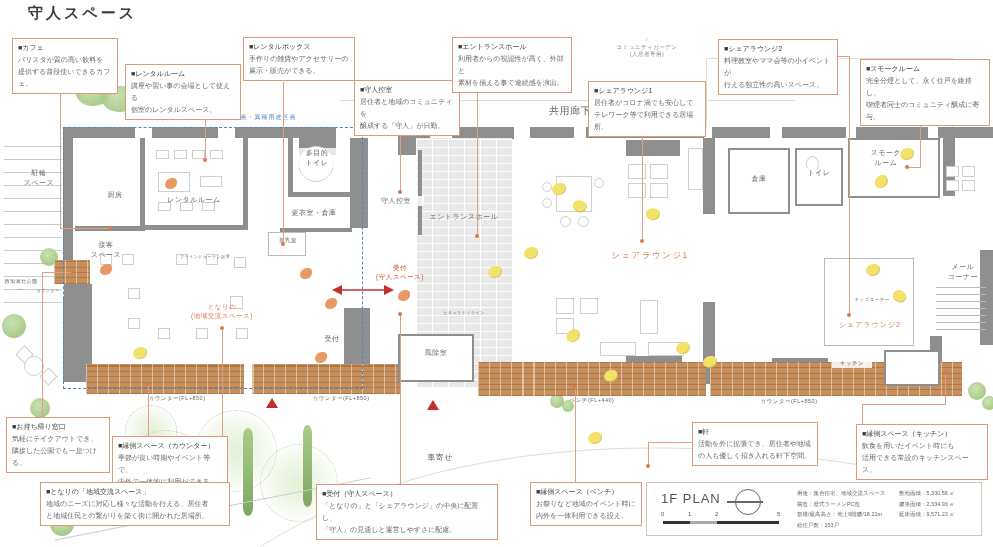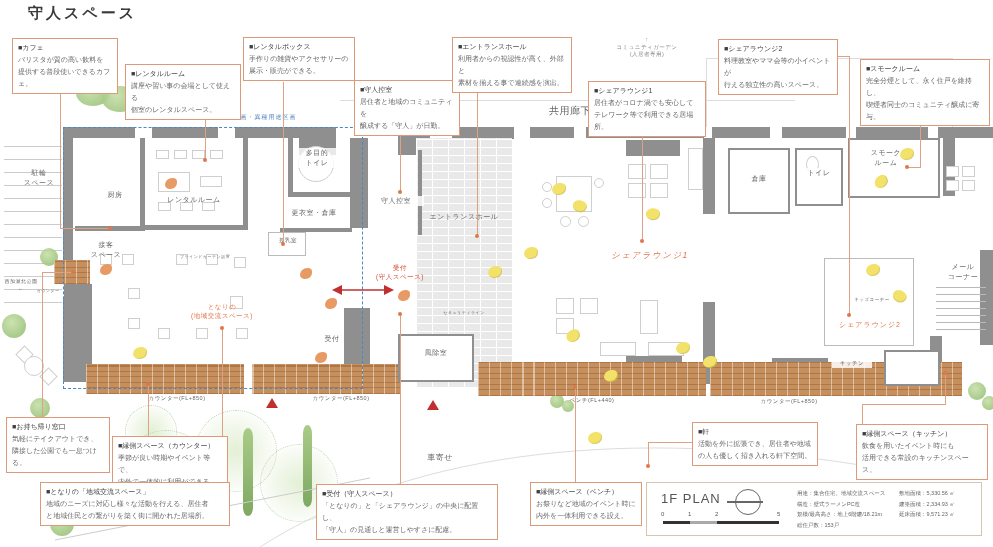--- a/index.html
+++ b/index.html
@@ -284,21 +284,21 @@
   <div class="lbl" style="left:0px;top:278px;width:42px;font-size:5px;">西加瀬北公園
 ←</div>
   <div class="lbl" style="left:36px;top:288px;width:24px;font-size:4px;">カウンター</div>
   <div class="lbl" style="left:172px;top:254px;width:66px;font-size:4px;">ブラインドカーテン設置</div>
   <div class="lbl blue" style="left:198px;top:113px;width:120px;font-size:6px;z-index:21;">共住区画・異種用途区画</div>
   <div class="lbl" style="left:132px;top:395px;width:90px;font-size:5.5px;">カウンター(FL+850)</div>
   <div class="lbl" style="left:296px;top:395px;width:90px;font-size:5.5px;">カウンター(FL+850)</div>
   <div class="lbl" style="left:552px;top:397px;width:80px;font-size:5.5px;">ベンチ(FL+440)</div>
   <div class="lbl" style="left:744px;top:398px;width:90px;font-size:5.5px;">カウンター(FL+850)</div>
   <div class="lbl" style="left:832px;top:360px;width:40px;font-size:5.5px;background:rgba(255,255,255,.85);z-index:22;">キッチン</div>
-  <div class="lbl org" style="left:592px;top:250px;width:116px;font-size:8.5px;letter-spacing:1.5px;font-style:italic;">シェアラウンジ1</div>
+  <div class="lbl org" style="left:592px;top:250px;width:116px;font-size:8.5px;letter-spacing:1.5px;">シェアラウンジ1</div>
   <div class="lbl org" style="left:822px;top:320px;width:96px;font-size:7px;letter-spacing:1px;">シェアラウンジ2</div>
   <div class="lbl red" style="left:366px;top:263px;width:68px;font-size:6.5px;z-index:23;">受付
 (守人スペース)</div>
   <div class="lbl org" style="left:168px;top:302px;width:108px;font-size:6.5px;z-index:23;">となりの
 (地域交流スペース)</div>
   <div class="lbl" style="left:606px;top:36px;width:82px;font-size:5.5px;color:#888;">↑
 コミュニティガーデン
 (入居者専用)</div>
 
   <div class="co" style="left:12px;top:38px;width:106px;">

